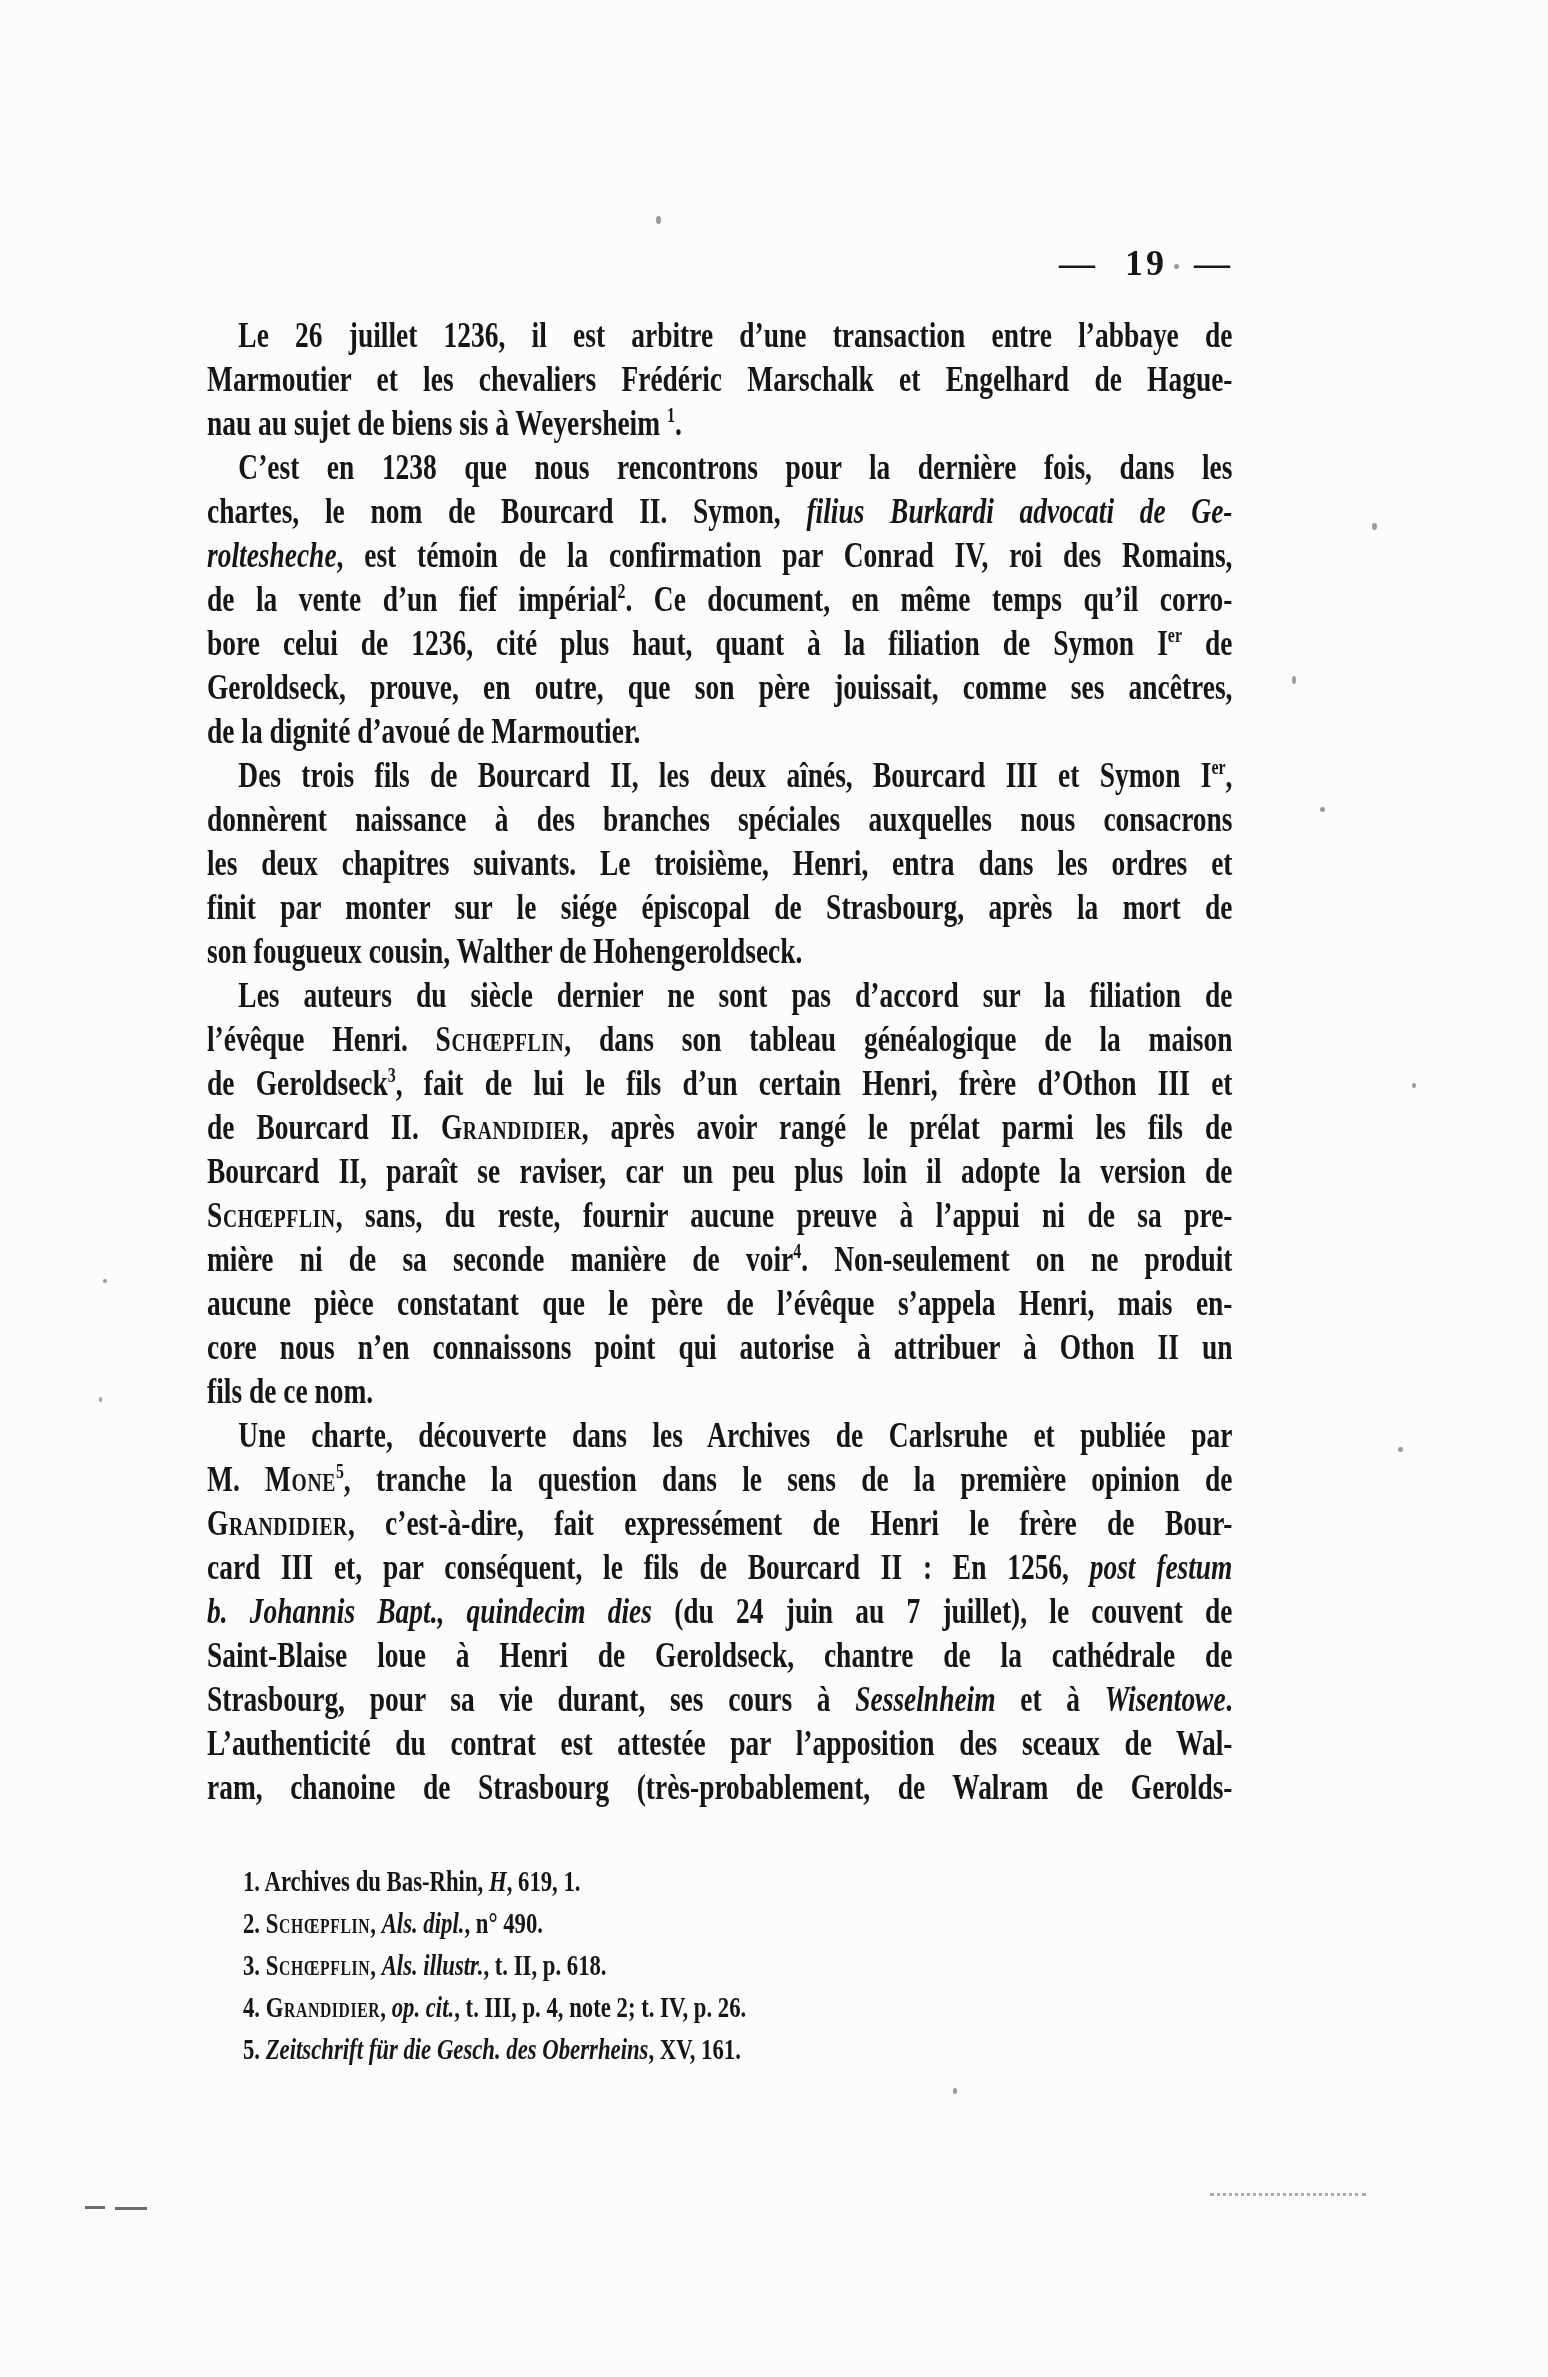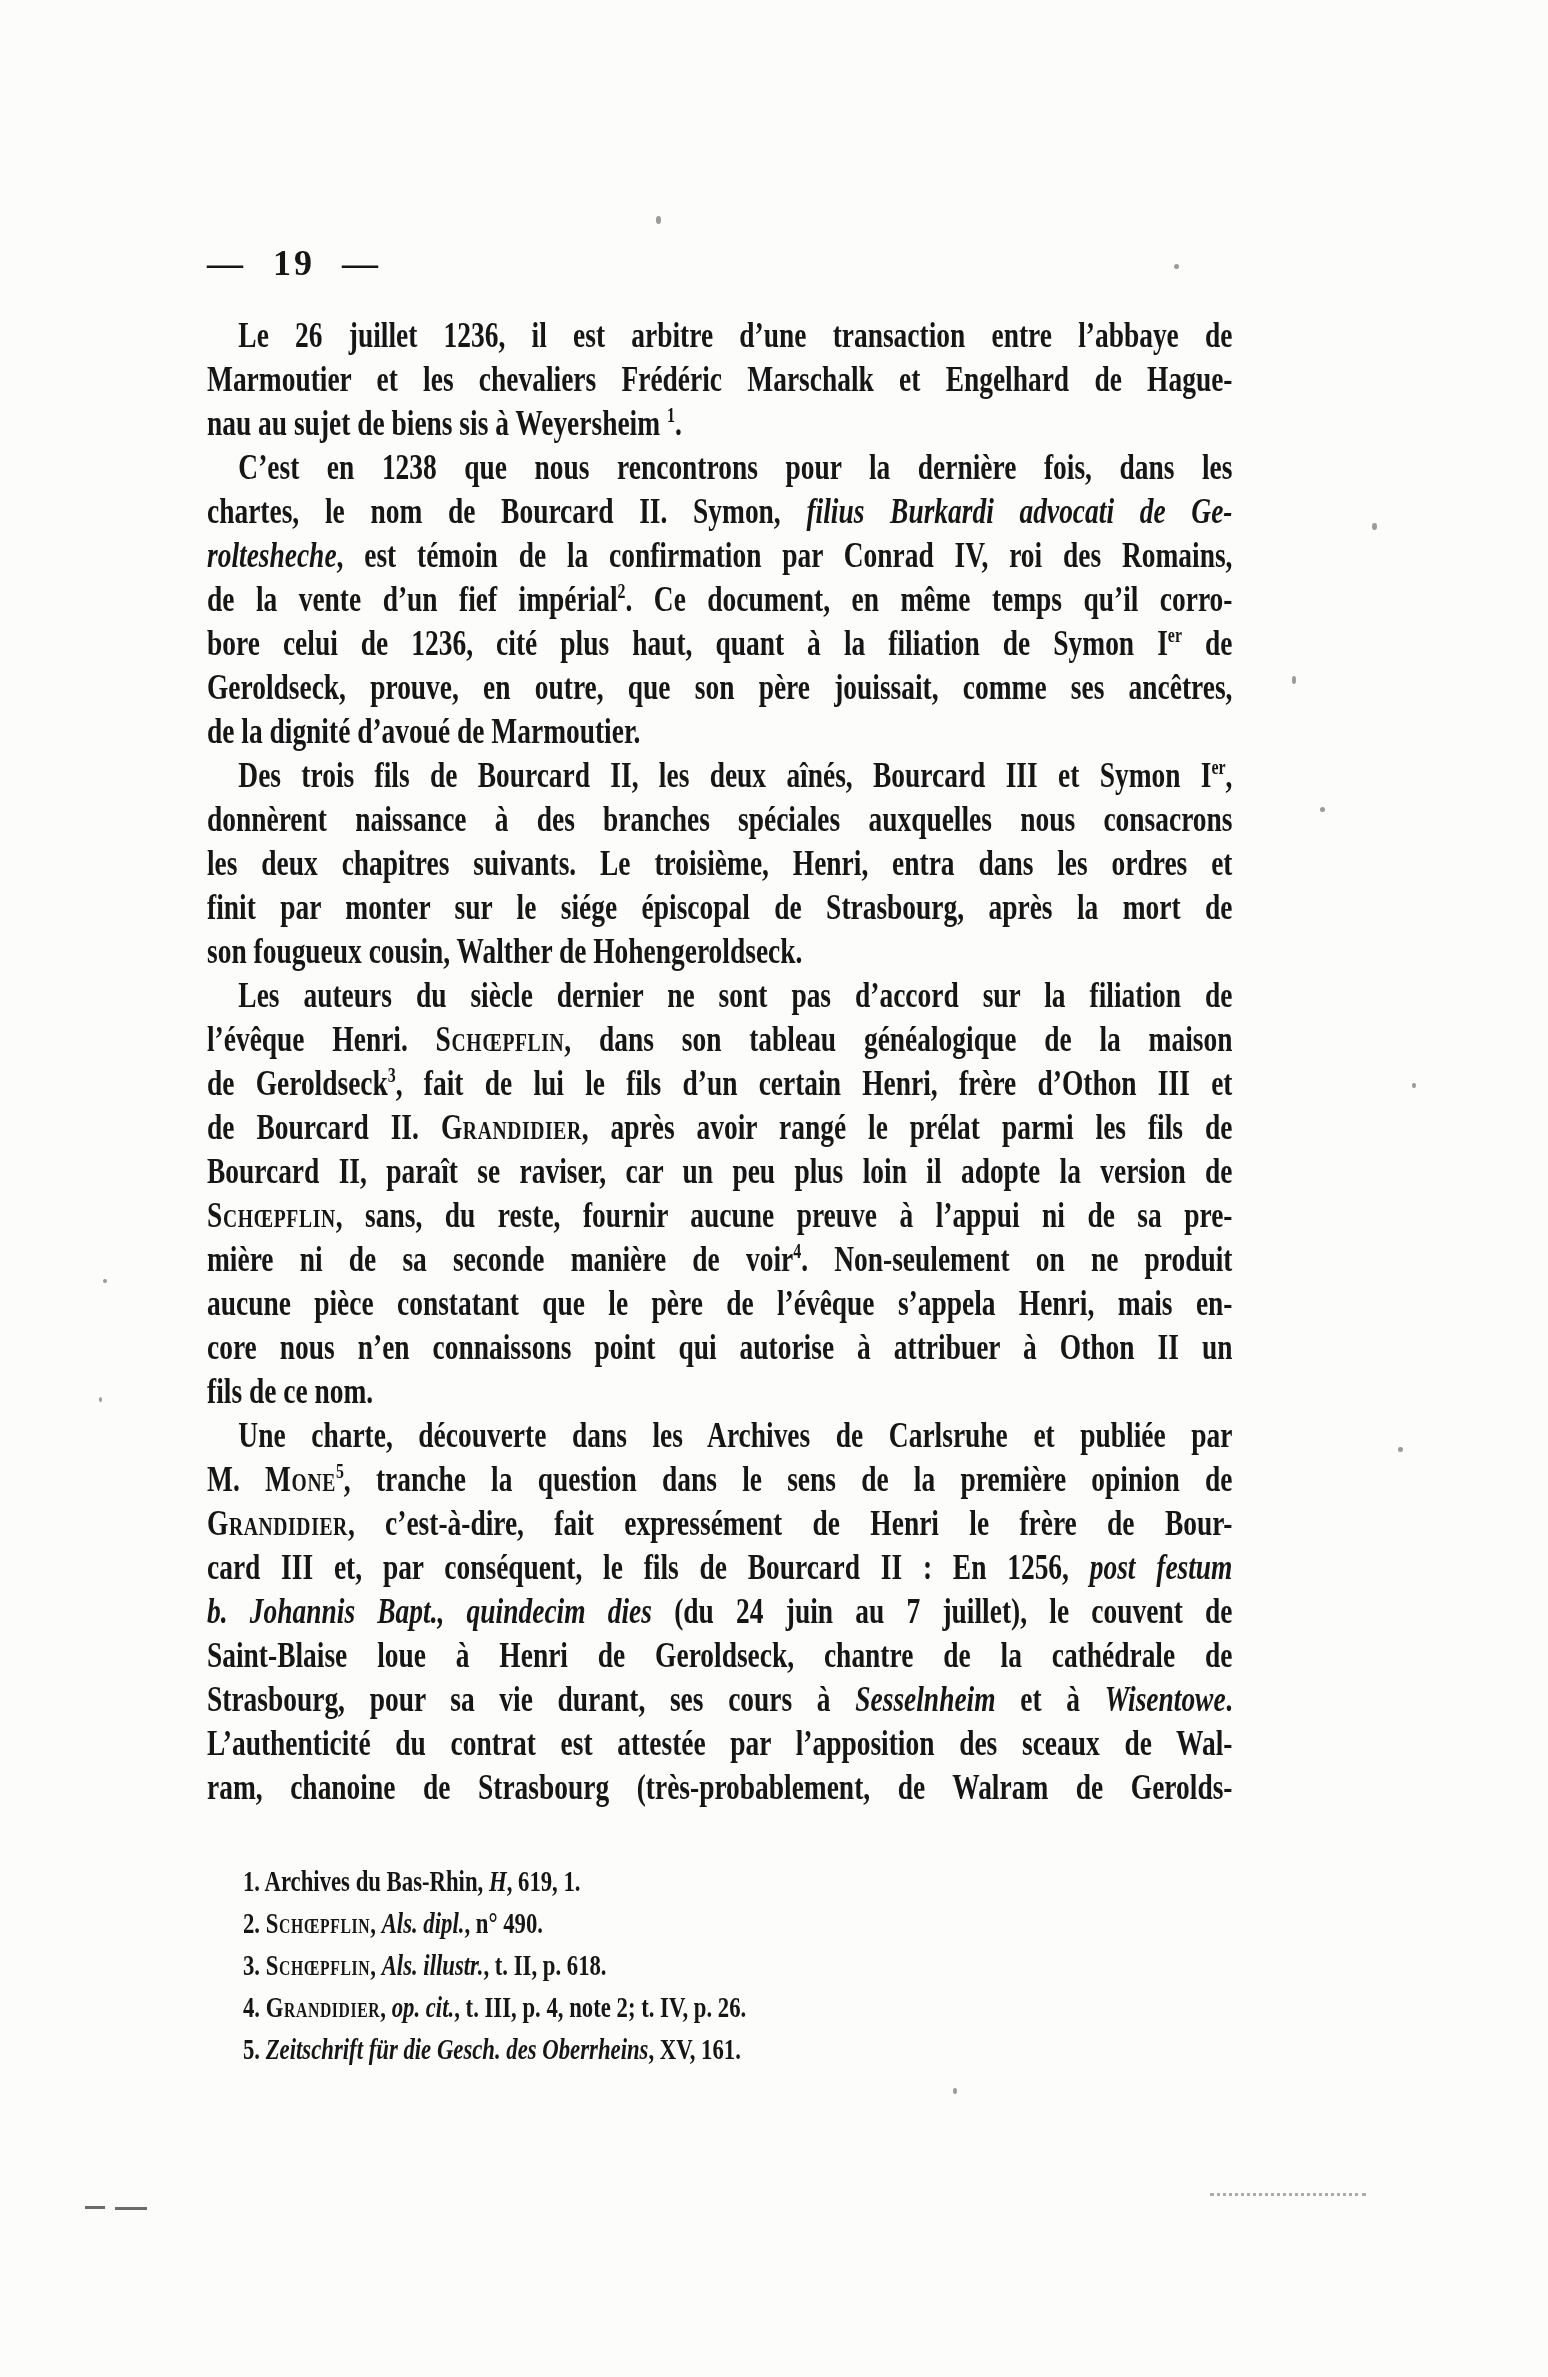--- a/index.html
+++ b/index.html
@@ -14,21 +14,21 @@
     background: #fcfcfb;
     overflow: hidden;
     font-family: "Liberation Serif", "DejaVu Serif", serif;
     color: #161616;
   }
   .page-number {
     position: absolute;
     left: 207px;
     top: 242px;
     width: 1026px;
-    text-align: left;
+    text-align: right;
     font-size: 36px;
     font-weight: 700;
     letter-spacing: 3px;
     word-spacing: 15px;
     white-space: nowrap;
   }
   .body-text {
     position: absolute;
     left: 207px;
     top: 314px;

